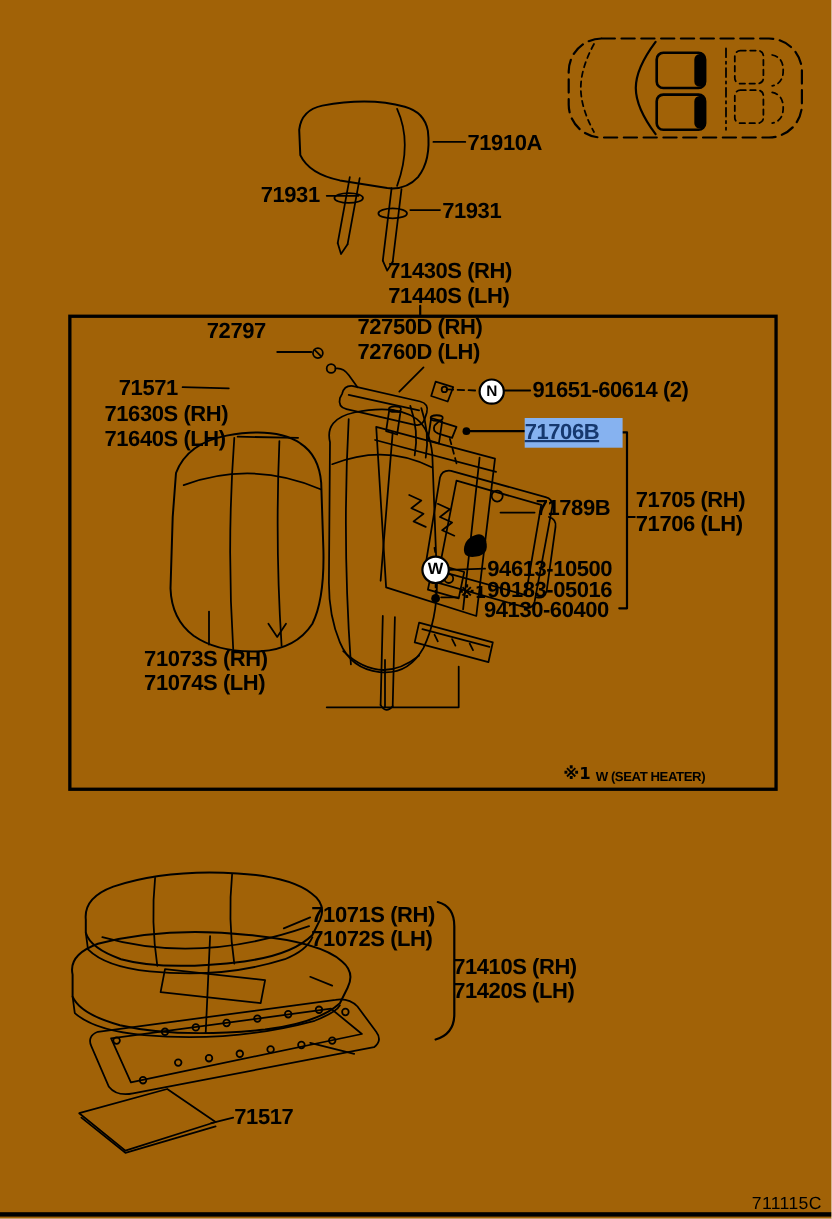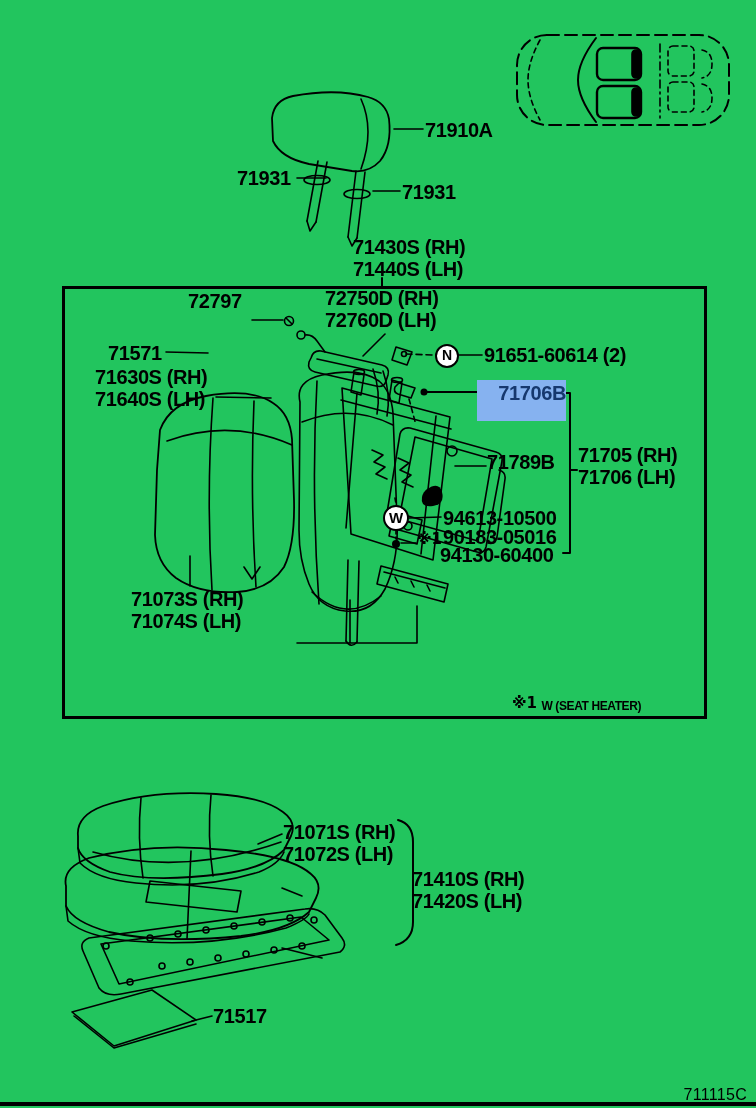--- a/index.html
+++ b/index.html
@@ -1,30 +1,30 @@
 <!DOCTYPE html>
 <html><head>
 <meta charset="utf-8">
 <style>
   html,body{margin:0;padding:0;background:#fff;}
-  #canvas{position:relative;width:756px;height:1108px;background:#22c55e;overflow:hidden;
+  #canvas{position:relative;width:756px;height:1108px;background:#a16207;overflow:hidden;
           font-family:"Liberation Sans",sans-serif;}
   svg.art{position:absolute;left:0;top:0;width:756px;height:1108px;pointer-events:none;}
   .lbl{position:absolute;color:#000;font-weight:bold;font-size:20px;line-height:22px;
        white-space:nowrap;letter-spacing:-0.4px;}
   .lbl .row{display:block;}
   .box{position:absolute;left:62px;top:286px;width:645px;height:433px;border:3px solid #000;
        box-sizing:border-box;}
   .sym{position:absolute;box-sizing:border-box;width:24px;height:24px;border:2.5px solid #000;
        border-radius:50%;text-align:center;font-weight:bold;font-size:14px;line-height:19px;
        color:#000;background:#fff;}
   .sym.w{width:26px;height:26px;line-height:21px;font-size:15px;}
-  .hl{position:absolute;left:477px;top:380px;width:89px;height:41px;background:#86b2f0;
-      color:#16386e;font-weight:bold;font-size:20px;line-height:27px;text-align:right;
-      letter-spacing:-0.4px;}
+  .hl{position:absolute;left:477px;top:380px;width:89px;height:27px;background:#86b2f0;
+      color:#16386e;font-weight:bold;font-size:20px;line-height:27px;text-align:left;
+      letter-spacing:-0.4px;text-decoration:underline;}
   .ref{font-family:"DejaVu Sans",sans-serif;font-weight:bold;font-size:15px;vertical-align:2px;}
   .note{position:absolute;left:512px;top:694px;color:#000;white-space:nowrap;}
   .note .txt{font-weight:bold;font-size:12px;letter-spacing:-0.4px;}
   .refrow{position:absolute;color:#000;white-space:nowrap;}
   .doc{position:absolute;right:9px;top:1086px;color:#000;font-weight:normal;font-size:16px;
        letter-spacing:0.3px;}
   .bottom-rule{position:absolute;left:0;top:1102px;width:756px;height:4px;background:#000;}
 </style>
 </head>
 <body>

